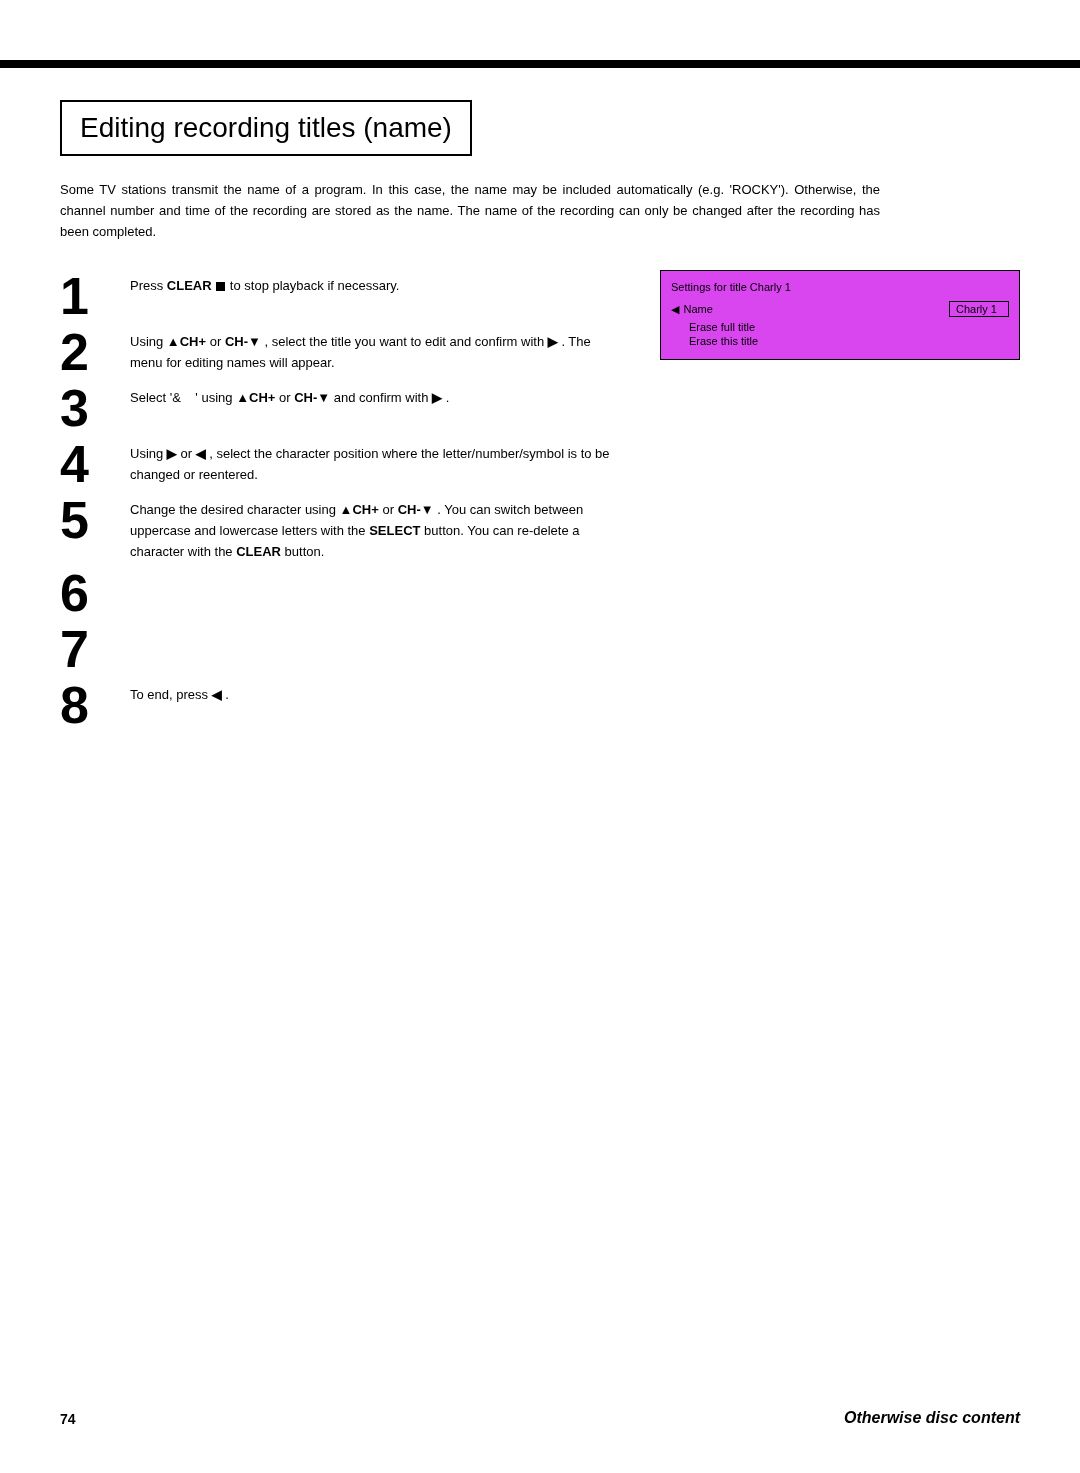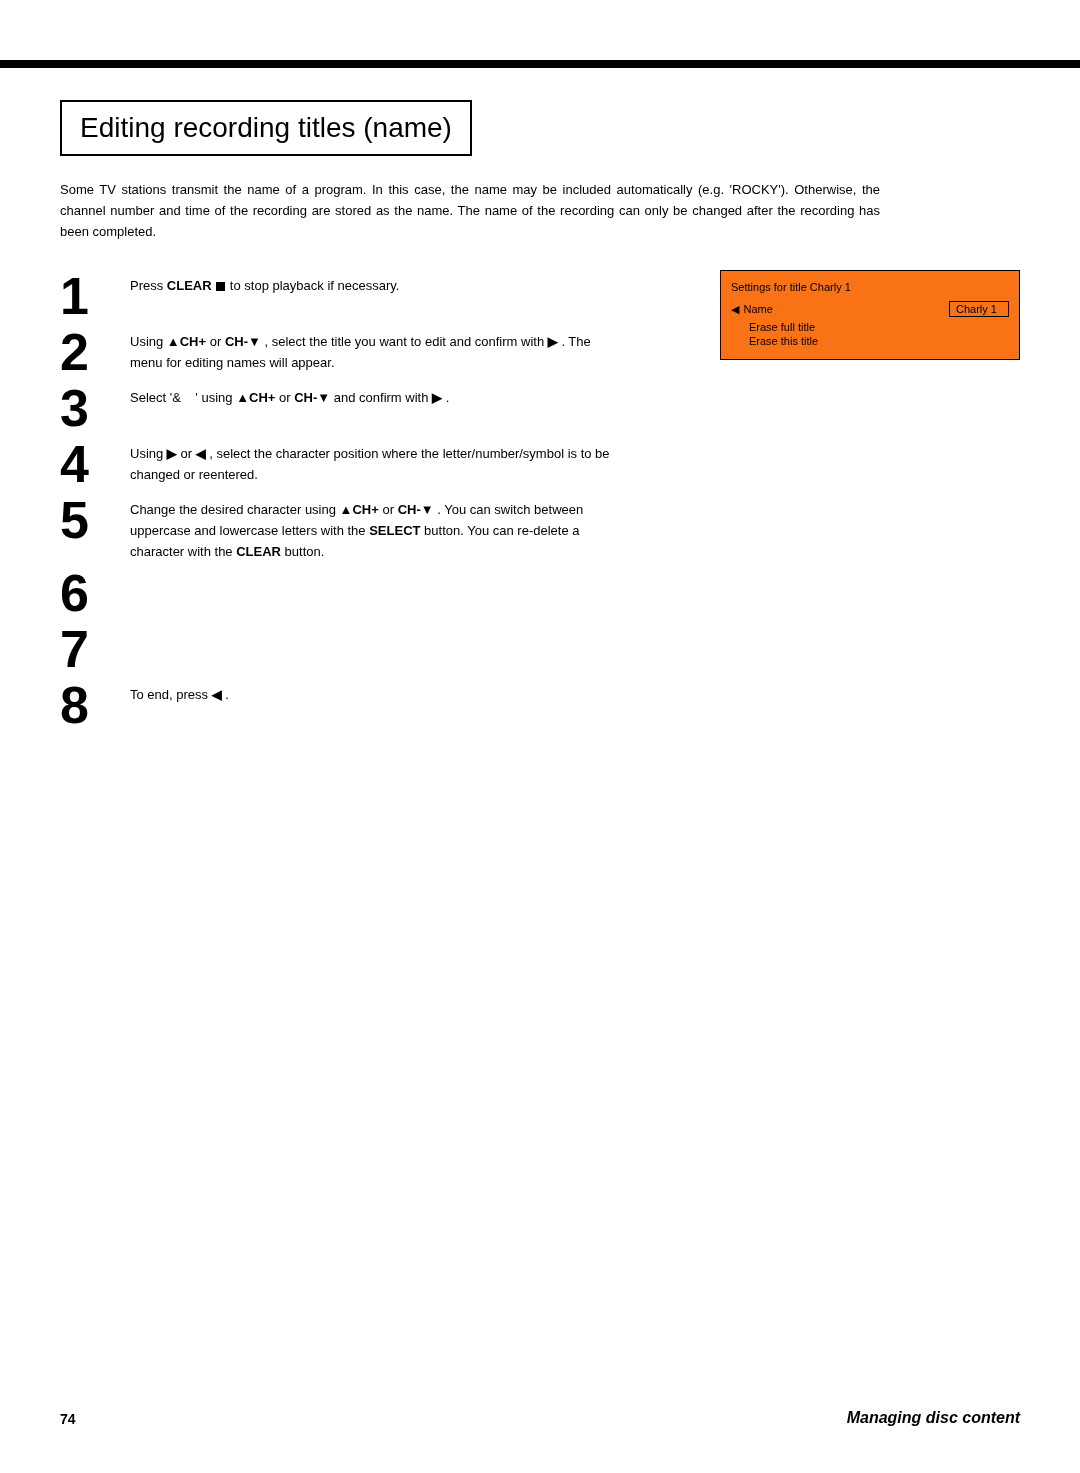--- a/index.html
+++ b/index.html
@@ -90,24 +90,24 @@
     }
 
     .step-content strong, .step-content b {
       font-weight: bold;
     }
 
     .menu-screenshot {
       position: absolute;
       right: 0;
       top: 0;
-      width: 300px;
+      width: 360px;
       border: 1.5px solid #000000;
       padding: 10px;
-      background: #f97316;
+      background: #d946ef;
     }
 
     .menu-title-bar {
       font-size: 11px;
       margin-bottom: 8px;
       text-align: left;
     }
 
     .menu-item-row {
       display: flex;
@@ -251,14 +251,14 @@
         To end, press <strong>◀</strong> .
       </div>
     </div>
 
   </div>
 
 </div>
 
 <div class="bottom-bar">
   <span class="page-number">74</span>
-  <span class="section-label">Managing disc content</span>
+  <span class="section-label">Otherwise disc content</span>
 </div>
 
 </body></html>

